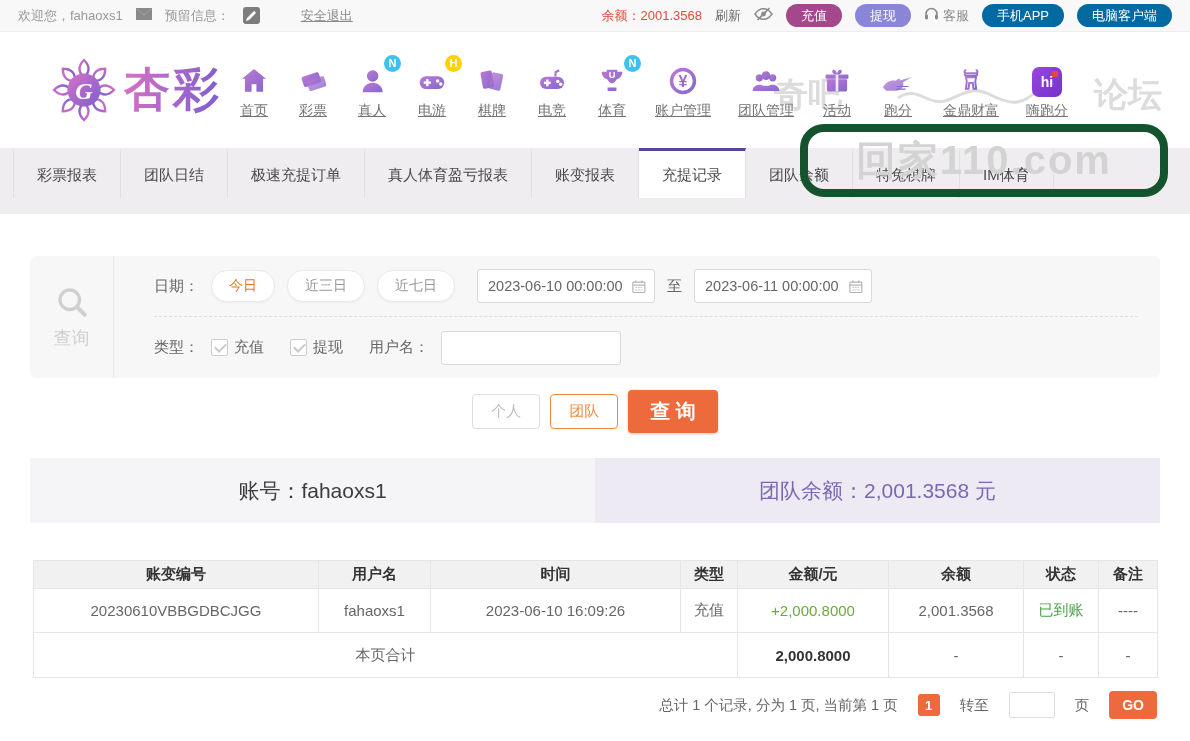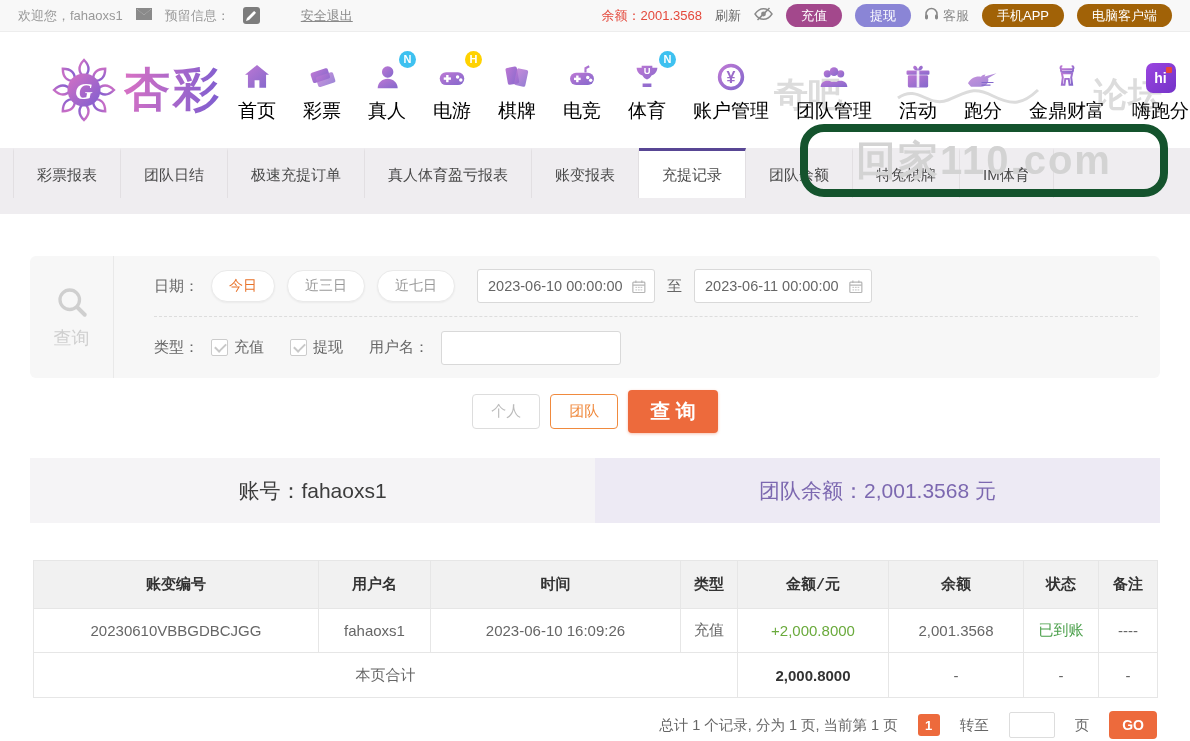--- a/index.html
+++ b/index.html
@@ -10,36 +10,36 @@
   .topbar { height:32px; background:#f8f8f8; border-bottom:1px solid #ededed;
             display:flex; align-items:center; padding:0 18px; font-size:13px; color:#999; }
   .topbar .left, .topbar .right { display:flex; align-items:center; gap:13px; }
   .topbar .right { margin-left:auto; }
   .logout { color:#8a8a8a; text-decoration:underline; margin-left:28px; cursor:pointer; }
   .balance-red { color:#e4493c; }
   .tb-btn { border:none; border-radius:12px; height:23px; padding:0 15px; font-size:13px;
             color:#fff; cursor:pointer; line-height:23px; }
   .btn-deposit { background:#a3488c; }
   .btn-withdraw { background:#8a85d6; }
-  .btn-pink { background:#a16207; }
+  .btn-pink { background:#0369a1; }
   .edit-box { width:17px; height:17px; background:#7d7d7d; border-radius:3px;
               display:inline-flex; align-items:center; justify-content:center; }
   .svc { display:flex; align-items:center; gap:4px; color:#888; }
 
   
   .header { height:116px; background:#fff; display:flex; align-items:center;
             padding-left:52px; position:relative; }
   .logo { display:flex; align-items:center; gap:8px; margin-right:16px; }
   .wordmark { font-size:46px; font-weight:900; letter-spacing:3px;
               background:linear-gradient(100deg,#d671c4 5%,#7e5ed0 95%);
               -webkit-background-clip:text; background-clip:text; color:transparent; }
   .nav { display:flex; align-items:flex-end; gap:27px; position:relative; z-index:4; }
   .nav-item { display:flex; flex-direction:column; align-items:center; gap:5px; cursor:pointer; }
   .nav-icon-wrap { position:relative; height:36px; display:flex; align-items:flex-end; }
-  .nav-label { font-size:19px; color:#000000; white-space:nowrap; }
+  .nav-label { font-size:14px; color:#737373; white-space:nowrap;text-decoration:underline; }
   .badge { position:absolute; top:-6px; right:-13px; width:17px; height:17px; border-radius:50%;
            font-size:11px; font-weight:bold; color:#fff; display:flex; align-items:center;
            justify-content:center; }
   .badge:empty { display:none; }
   .badge-n { background:#3ec1f0; }
   .badge-h { background:#ffd200; }
   .hi-icon { width:30px; height:30px; border-radius:7px; position:relative;
              background:linear-gradient(135deg,#9a45e0,#7433c8); display:flex;
              align-items:center; justify-content:center; color:#fff; font-weight:bold;
              font-size:14px; }
@@ -101,21 +101,21 @@
                box-shadow:0 1px 3px rgba(237,106,60,.4); font-family:inherit; }
 
   .account-bar { margin:30px 30px 0; height:65px; display:flex; }
   .account-left { flex:1; background:#f5f4f6; display:flex; align-items:center;
                   justify-content:center; font-size:21px; color:#3c3c3c; }
   .account-right { flex:1; background:#edeaf4; display:flex; align-items:center;
                    justify-content:center; font-size:21px; color:#7c68b0; }
 
   table.records { margin:37px 33px 0; border-collapse:collapse; width:1124px; table-layout:fixed; }
   .records th, .records td { border:1px solid #e6e6e6; text-align:center; font-size:15px; }
-  .records th { background:#f1f1f1; color:#333; height:48px; font-weight:bold;font-family:Liberation Mono, monospace; }
+  .records th { background:#f1f1f1; color:#333; height:28px; font-weight:bold; }
   .records td { height:44px; color:#666; }
   .records .sum td { height:45px; }
   td.green { color:#6aaa3c; }
   td.green-status { color:#4a9f4a; }
   td.bold { font-weight:bold; color:#333; }
 
   .pagination { margin:13px 33px 0; display:flex; justify-content:flex-end; align-items:center;
                 gap:20px; font-size:14.5px; color:#666; }
   .page-cur { background:#ed6a3c; color:#fff; min-width:22px; height:22px; border-radius:3px;
               display:flex; align-items:center; justify-content:center; font-weight:bold;

